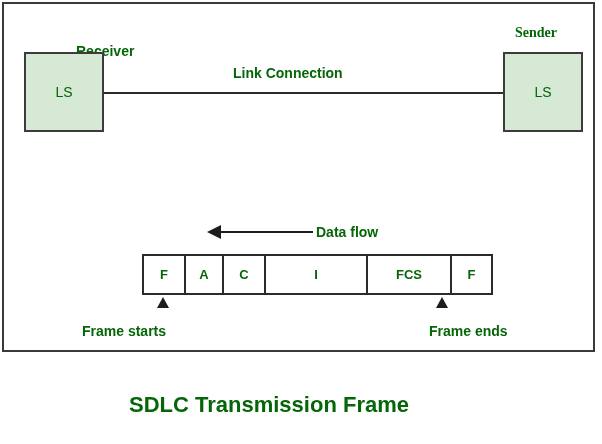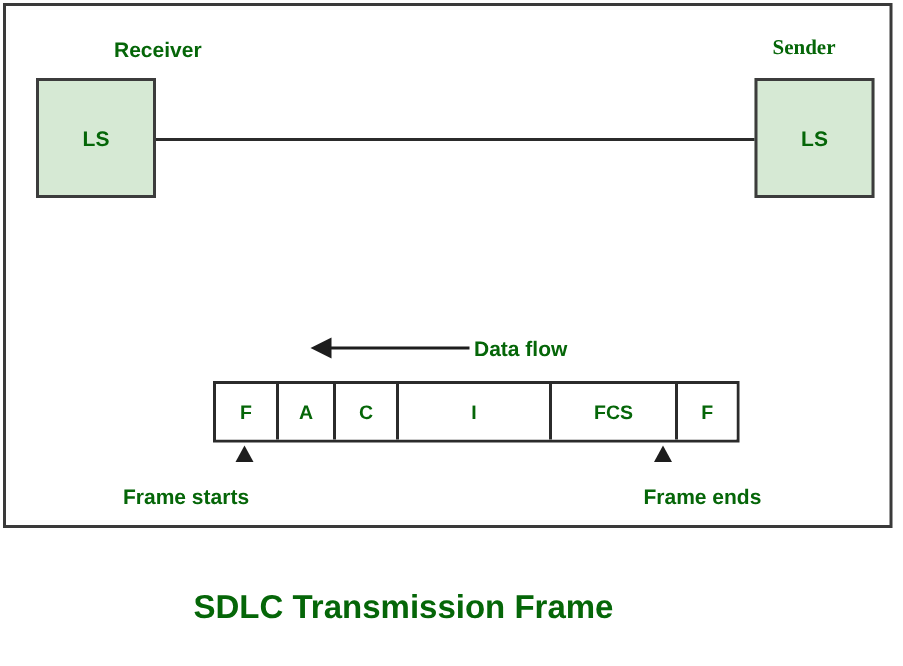--- a/index.html
+++ b/index.html
@@ -48,29 +48,29 @@
     box-sizing: border-box;
   }
   .node-box .node-label {
     position: absolute;
     left: 0;
     right: 0;
     top: 50%;
     transform: translateY(-50%);
     text-align: center;
     color: #056608;
-    font-weight: bold;
+    font-weight: normal;
     font-size: 14px;
     line-height: 16px;
   }
 
   #node-receiver { left: 20px;  top: 48px; }
   #node-sender   { left: 499px; top: 48px; }
 
-  #label-receiver { left: 28px;  top: 21px; padding-left: 44px; }
+  #label-receiver { left: 28px;  top: 39px; padding-left: 44px; }
   #label-sender   { left: 511px; top: 21px; font-family: Liberation Serif, serif; }
 
   
   #link-line {
     position: absolute;
     left: 100px;
     top: 88px;
     width: 401px;
     height: 2px;
     background: #2b2b2b;
@@ -164,20 +164,21 @@
 
 <div id="diagram-panel">
 
   <div class="glabel" id="label-receiver">Receiver</div>
 
   <div class="node-box" id="node-receiver">
     <div class="node-label">LS</div>
   </div>
 
   <div id="link-line"></div>
+  <div class="glabel" id="label-link-connection">Link Connection</div>
 
   <div class="glabel" id="label-sender">Sender</div>
 
   <div class="node-box" id="node-sender">
     <div class="node-label">LS</div>
   </div>
 
   <div id="dataflow-group">
     <div id="dataflow-head"></div>
     <div id="dataflow-shaft"></div>

